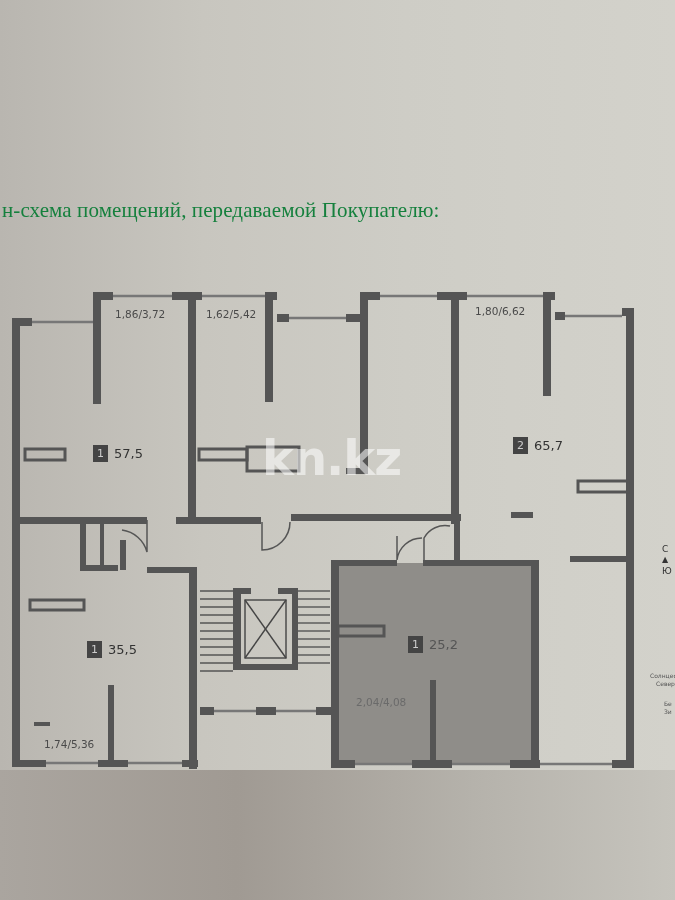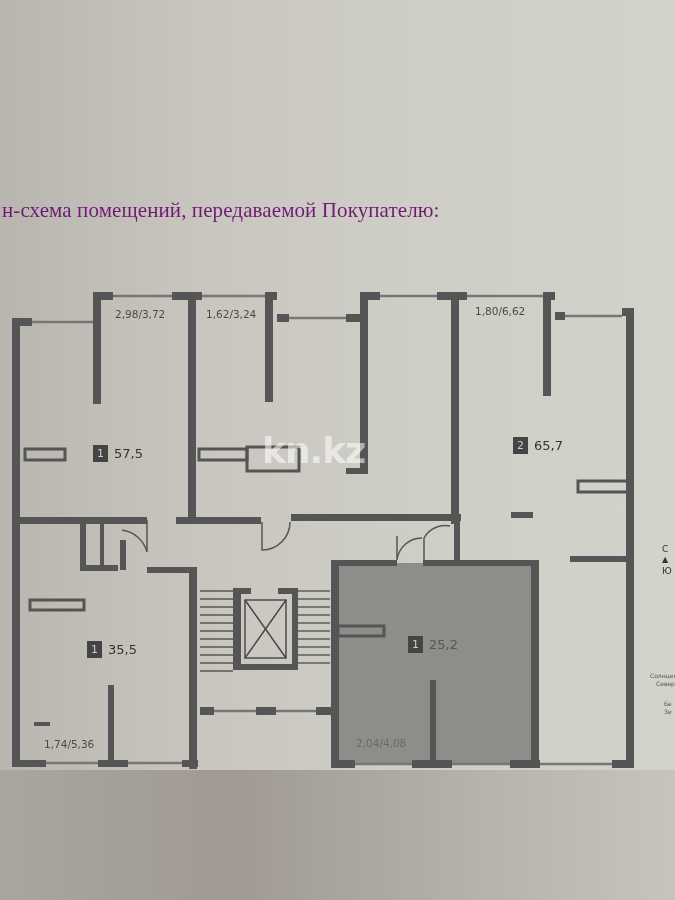--- a/index.html
+++ b/index.html
@@ -7,34 +7,34 @@
     width: 675px; height: 900px; overflow: hidden; position: relative;
     background: linear-gradient(90deg, #b9b6b0 0%, #c8c6bf 30%, #cecdc6 60%, #d3d2cb 100%);
     font-family: "DejaVu Sans", sans-serif;
   }
   .bottom-shade {
     position: absolute; left: 0; top: 770px; width: 675px; height: 130px;
     background: linear-gradient(90deg, #aaa59f 0%, #a09a93 35%, #b5b2ab 70%, #c6c4bd 100%);
   }
   .heading {
     position: absolute; left: 2px; top: 198px;
-    font-family: "Liberation Serif", serif; font-size: 21px; color: #701a75;
+    font-family: "Liberation Serif", serif; font-size: 21px; color: #15803d;
     white-space: nowrap; letter-spacing: 0.1px;
   }
   svg.plan { position: absolute; left: 0; top: 0; }
   .lbl { position: absolute; font-family: "DejaVu Sans", sans-serif; color: #3d3d3d; white-space: nowrap; }
   .dim { font-size: 10.5px; color: #4a4a4a; }
   .area { display: flex; align-items: center; gap: 6px; }
   .badge {
     display: inline-block; width: 15px; height: 17px; background: #444;
     color: #ccc; font-size: 11px; line-height: 17px; text-align: center;
   }
   .area-val { font-size: 13px; color: #333; }
   .watermark {
-    position: absolute; left: 262px; top: 430px; font-size: 36px; font-weight: bold;
+    position: absolute; left: 262px; top: 430px; font-size: 48px; font-weight: bold;
     color: rgba(255,255,255,0.55); letter-spacing: -1px;
   }
   .compass { position: absolute; left: 662px; font-size: 9px; color: #333; }
   .side-note { position: absolute; left: 650px; font-size: 6px; color: #555; white-space: nowrap; }
 </style>
 </head>
 <body>
 
 <div class="bottom-shade"></div>
 
@@ -163,25 +163,25 @@
     <line x1="298" y1="663" x2="330" y2="663"></line>
   </g>
 
   <g stroke="#444" stroke-width="1.4" fill="none">
     <rect x="245" y="600" width="41" height="58"></rect>
     <line x1="245" y1="600" x2="286" y2="658"></line>
     <line x1="286" y1="600" x2="245" y2="658"></line>
   </g>
 </svg>
 
-<div class="lbl dim" style="left:115px; top:308px;">2,98/3,72</div>
-<div class="lbl dim" style="left:206px; top:308px;">1,62/3,24</div>
+<div class="lbl dim" style="left:115px; top:308px;">1,86/3,72</div>
+<div class="lbl dim" style="left:206px; top:308px;">1,62/5,42</div>
 <div class="lbl dim" style="left:475px; top:305px;">1,80/6,62</div>
 <div class="lbl dim" style="left:44px; top:738px;">1,74/5,36</div>
-<div class="lbl dim" style="left:356px; top:737px; color:#6a6a6a;">2,04/4,08</div>
+<div class="lbl dim" style="left:356px; top:696px; color:#6a6a6a;">2,04/4,08</div>
 
 <div class="lbl area" style="left:93px; top:445px;">
   <span class="badge">1</span>
   <span class="area-val">57,5</span>
 </div>
 <div class="lbl area" style="left:513px; top:437px;">
   <span class="badge">2</span>
   <span class="area-val">65,7</span>
 </div>
 <div class="lbl area" style="left:87px; top:641px;">

